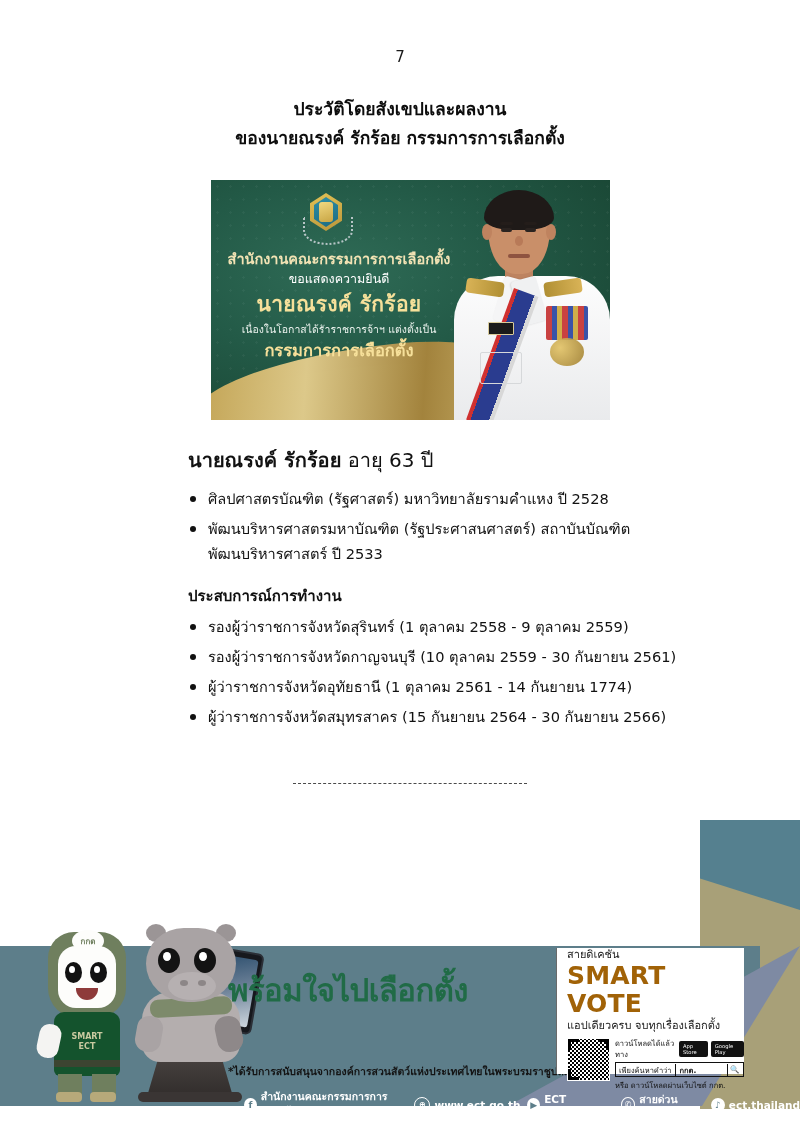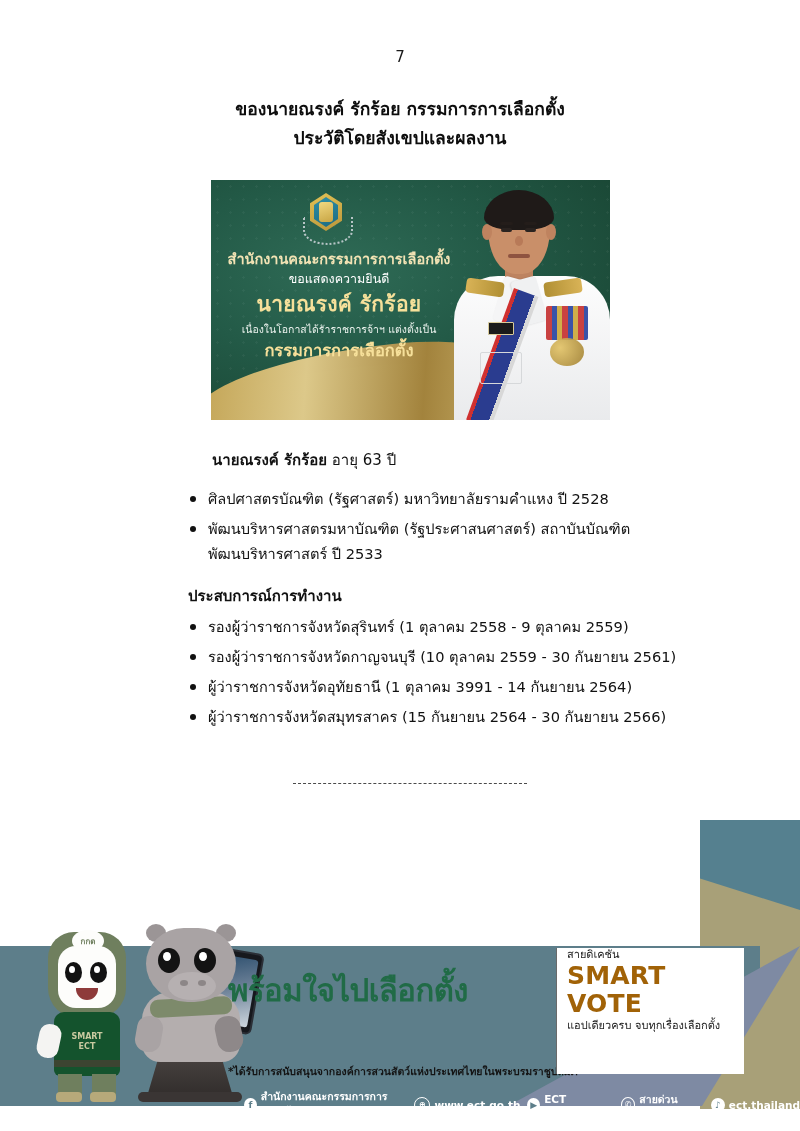--- a/index.html
+++ b/index.html
@@ -260,24 +260,23 @@
     background: #1b1b1b; border: 1px solid #d8cb9a; border-radius: 1px;
   }
   .p-pocket {
     position: absolute; left: 30px; top: 172px; width: 40px; height: 30px;
     border: 1px solid #d6d8da; border-radius: 2px;
   }
 
   
   .content { position: absolute; left: 188px; top: 448px; width: 540px; }
   .name-line {
-    font-size: 15px;
+    font-size: 20px;
     line-height: 24px;
     margin-bottom: 14px;
-    margin-left: 24px;
   }
   .name-line b { font-weight: bold; }
   .section-head {
     font-size: 15px;
     font-weight: bold;
     line-height: 24px;
     margin-bottom: 6px;
   }
   ul.bullets {
     list-style: none;
@@ -592,22 +591,22 @@
     background: linear-gradient(160deg, #2d4f6e 0%, #6a7f96 45%, #cdd6de 100%);
     border-radius: 3px;
   }
 </style>
 </head>
 <body>
 
 <div class="page-number">7</div>
 
 <div class="doc-title">
+  <span class="line">ประวัติโดยสังเขปและผลงาน</span>
   <span class="line">ของนายณรงค์ รักร้อย กรรมการการเลือกตั้ง</span>
-  <span class="line">ประวัติโดยสังเขปและผลงาน</span>
 </div>
 
 <div class="banner">
   <div class="banner-dots"></div>
   <div class="banner-wave3"></div>
   <div class="banner-wave2"></div>
   <div class="banner-wave1"></div>
 
   <div class="emblem">
     <div class="emblem-hex"></div>
@@ -657,21 +656,21 @@
 
   <ul class="bullets edu-list">
     <li>ศิลปศาสตรบัณฑิต (รัฐศาสตร์) มหาวิทยาลัยรามคำแหง ปี 2528</li>
     <li>พัฒนบริหารศาสตรมหาบัณฑิต (รัฐประศาสนศาสตร์) สถาบันบัณฑิตพัฒนบริหารศาสตร์ ปี 2533</li>
   </ul>
 
   <div class="section-head">ประสบการณ์การทำงาน</div>
   <ul class="bullets exp-list">
     <li>รองผู้ว่าราชการจังหวัดสุรินทร์ (1 ตุลาคม 2558 - 9 ตุลาคม 2559)</li>
     <li>รองผู้ว่าราชการจังหวัดกาญจนบุรี (10 ตุลาคม 2559 - 30 กันยายน 2561)</li>
-    <li>ผู้ว่าราชการจังหวัดอุทัยธานี (1 ตุลาคม 3991 - 14 กันยายน 2564)</li>
+    <li>ผู้ว่าราชการจังหวัดอุทัยธานี (1 ตุลาคม 2561 - 14 กันยายน 1774)</li>
     <li>ผู้ว่าราชการจังหวัดสมุทรสาคร (15 กันยายน 2564 - 30 กันยายน 2566)</li>
   </ul>
 </div>
 
 <div class="separator"></div>
 
 <div class="footer">
   <div class="f-khaki"></div>
   <div class="f-teal-corner"></div>
   <div class="f-band"></div>
@@ -722,20 +721,36 @@
   <div class="slogan">
     <div class="slogan-2">พร้อมใจไปเลือกตั้ง</div>
   </div>
 
   <div class="credit-note">*ได้รับการสนับสนุนจากองค์การสวนสัตว์แห่งประเทศไทยในพระบรมราชูปถัมภ์</div>
 
   <div class="sv-card">
     <div class="sv-app">สายดิเคชัน</div>
     <div class="sv-title">SMART VOTE</div>
     <div class="sv-sub">แอปเดียวครบ จบทุกเรื่องเลือกตั้ง</div>
+    <div class="sv-row">
+      <div class="qr"></div>
+      <div class="sv-rt">
+        <div class="sv-dl">
+          <span>ดาวน์โหลดได้แล้ว ทาง</span>
+          <span class="badge-store">App Store</span>
+          <span class="badge-store">Google Play</span>
+        </div>
+        <div class="sv-search">
+          <span class="lbl">เพียงค้นหาคำว่า</span>
+          <span class="box">กกต.</span>
+          <span class="mag">🔍</span>
+        </div>
+        <div class="sv-or">หรือ ดาวน์โหลดผ่านเว็บไซต์ กกต.</div>
+      </div>
+    </div>
   </div>
 
   <div class="contact-bar">
     <div class="contact-item">
       <span class="c-icon">f</span>
       <span>สำนักงานคณะกรรมการการเลือกตั้ง</span>
     </div>
     <div class="contact-item">
       <span class="c-icon ring">⊕</span>
       <span>www.ect.go.th</span>

